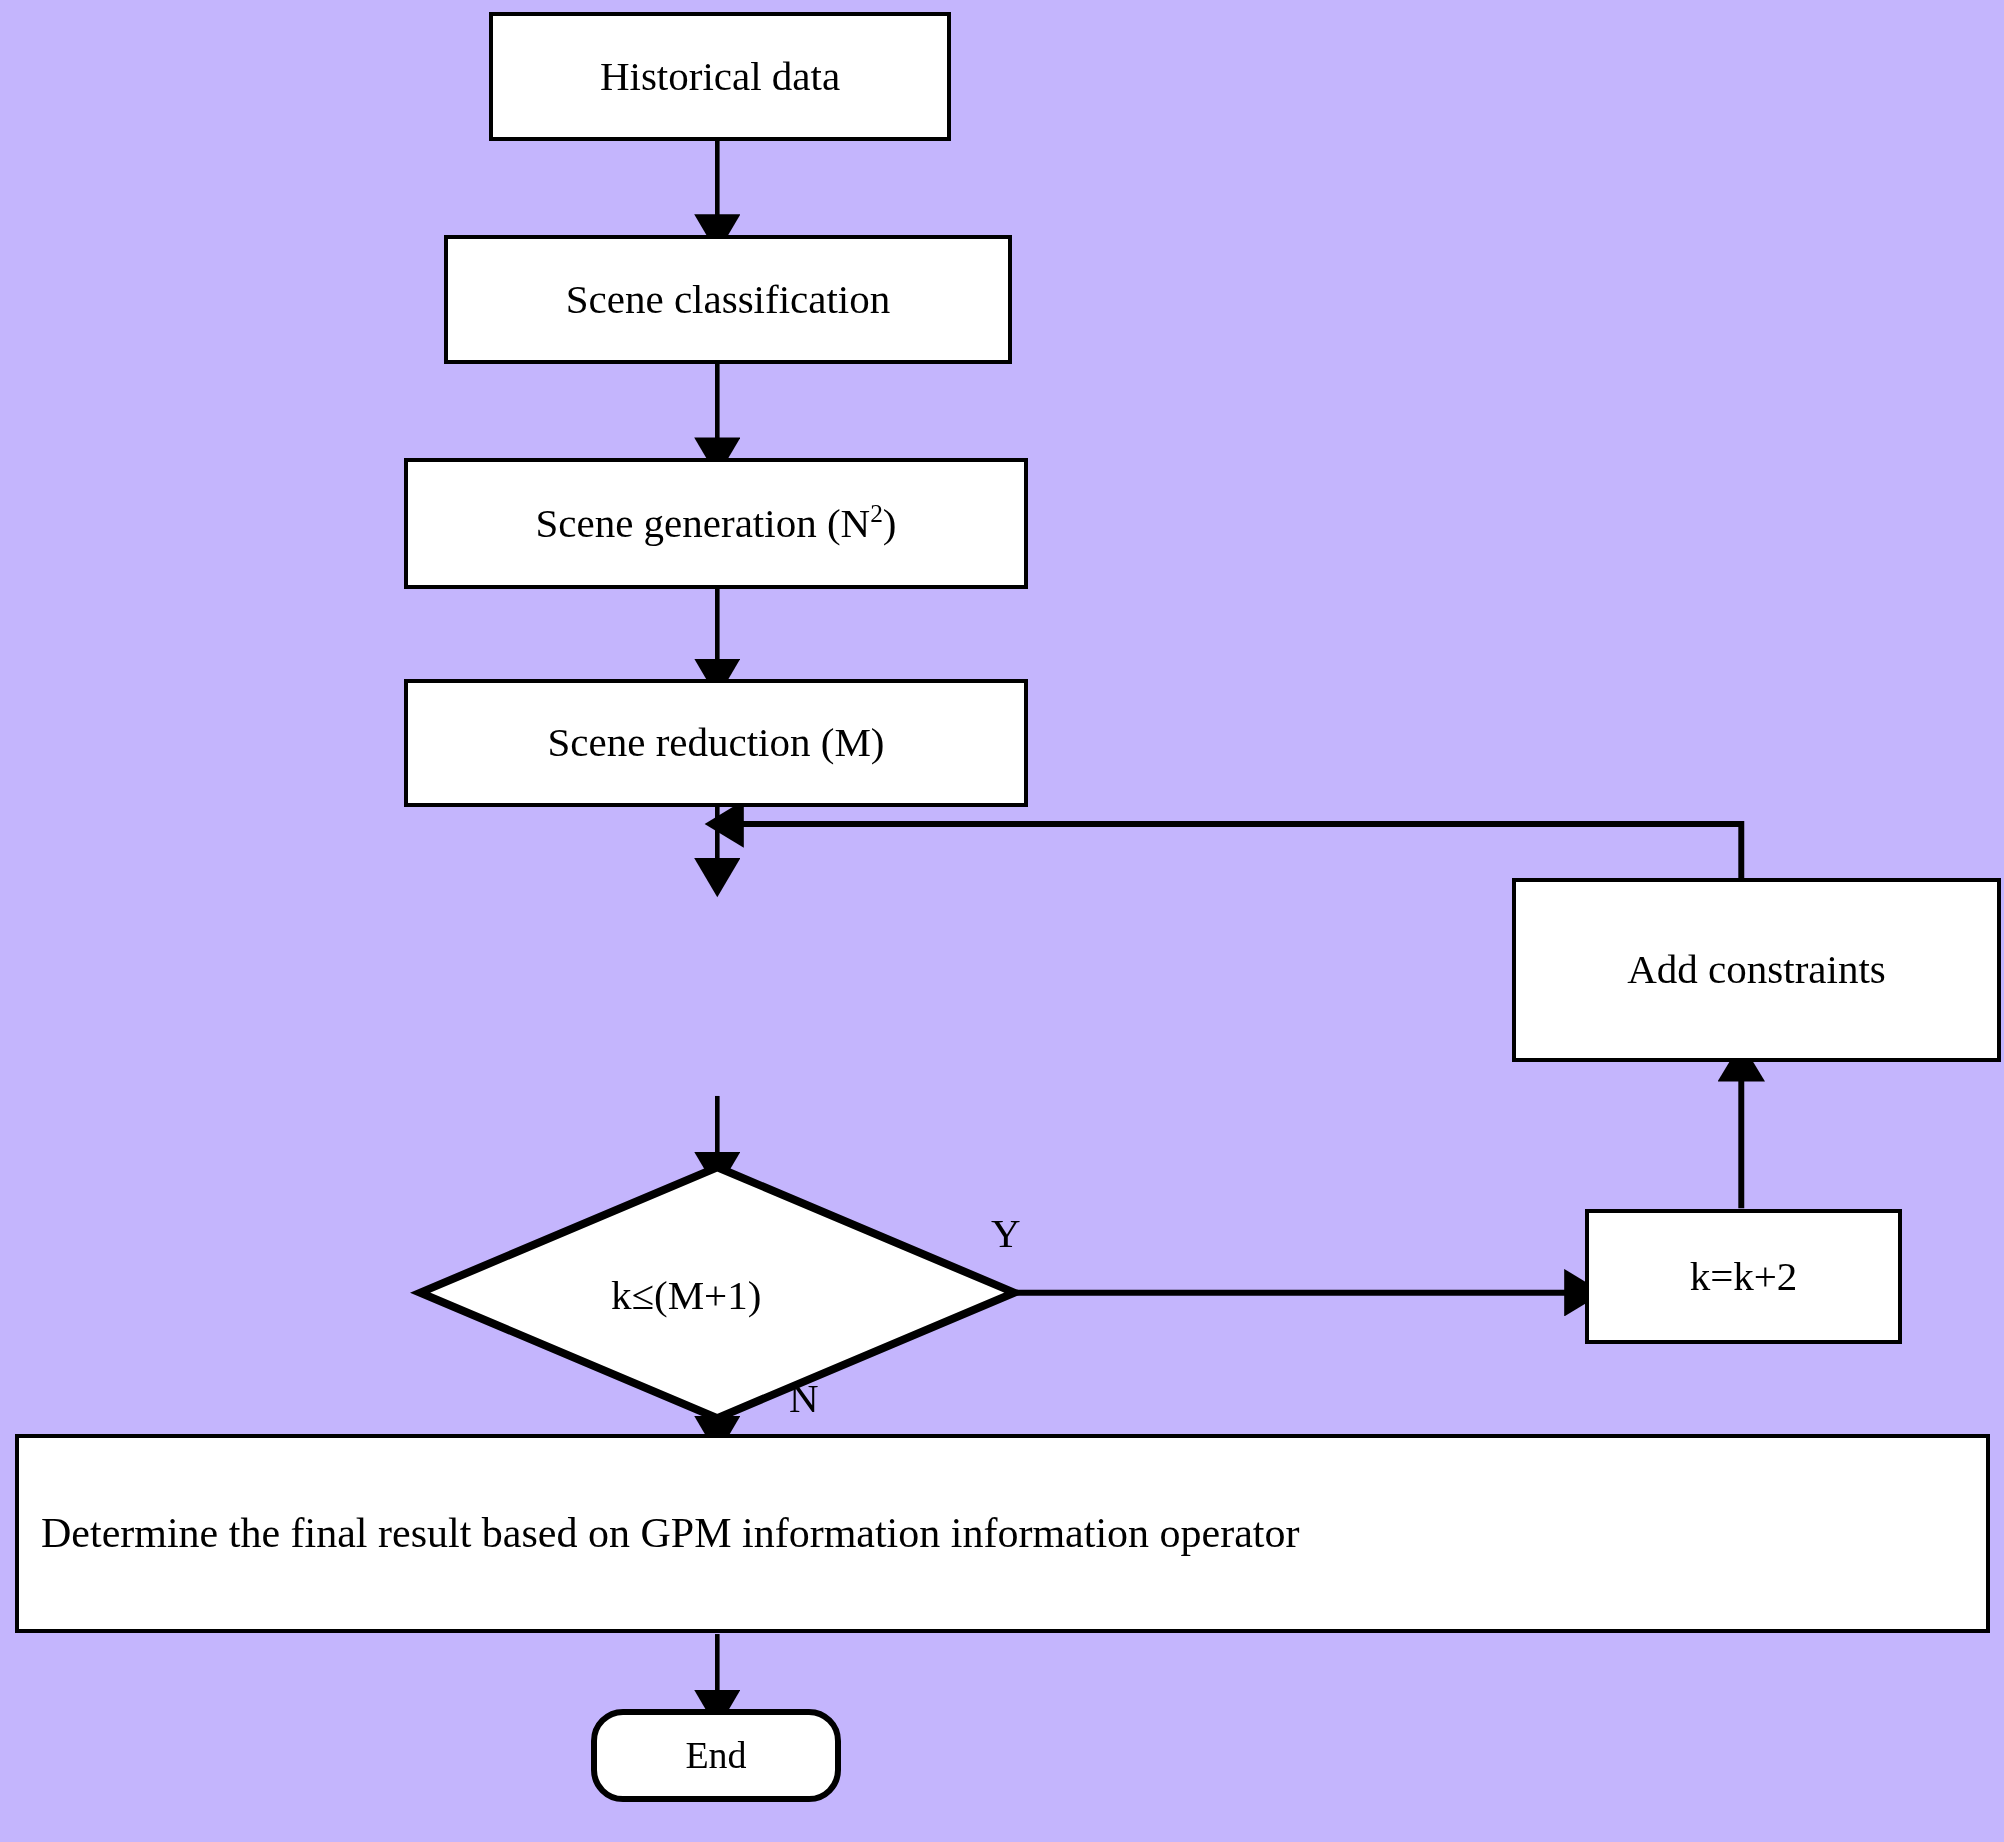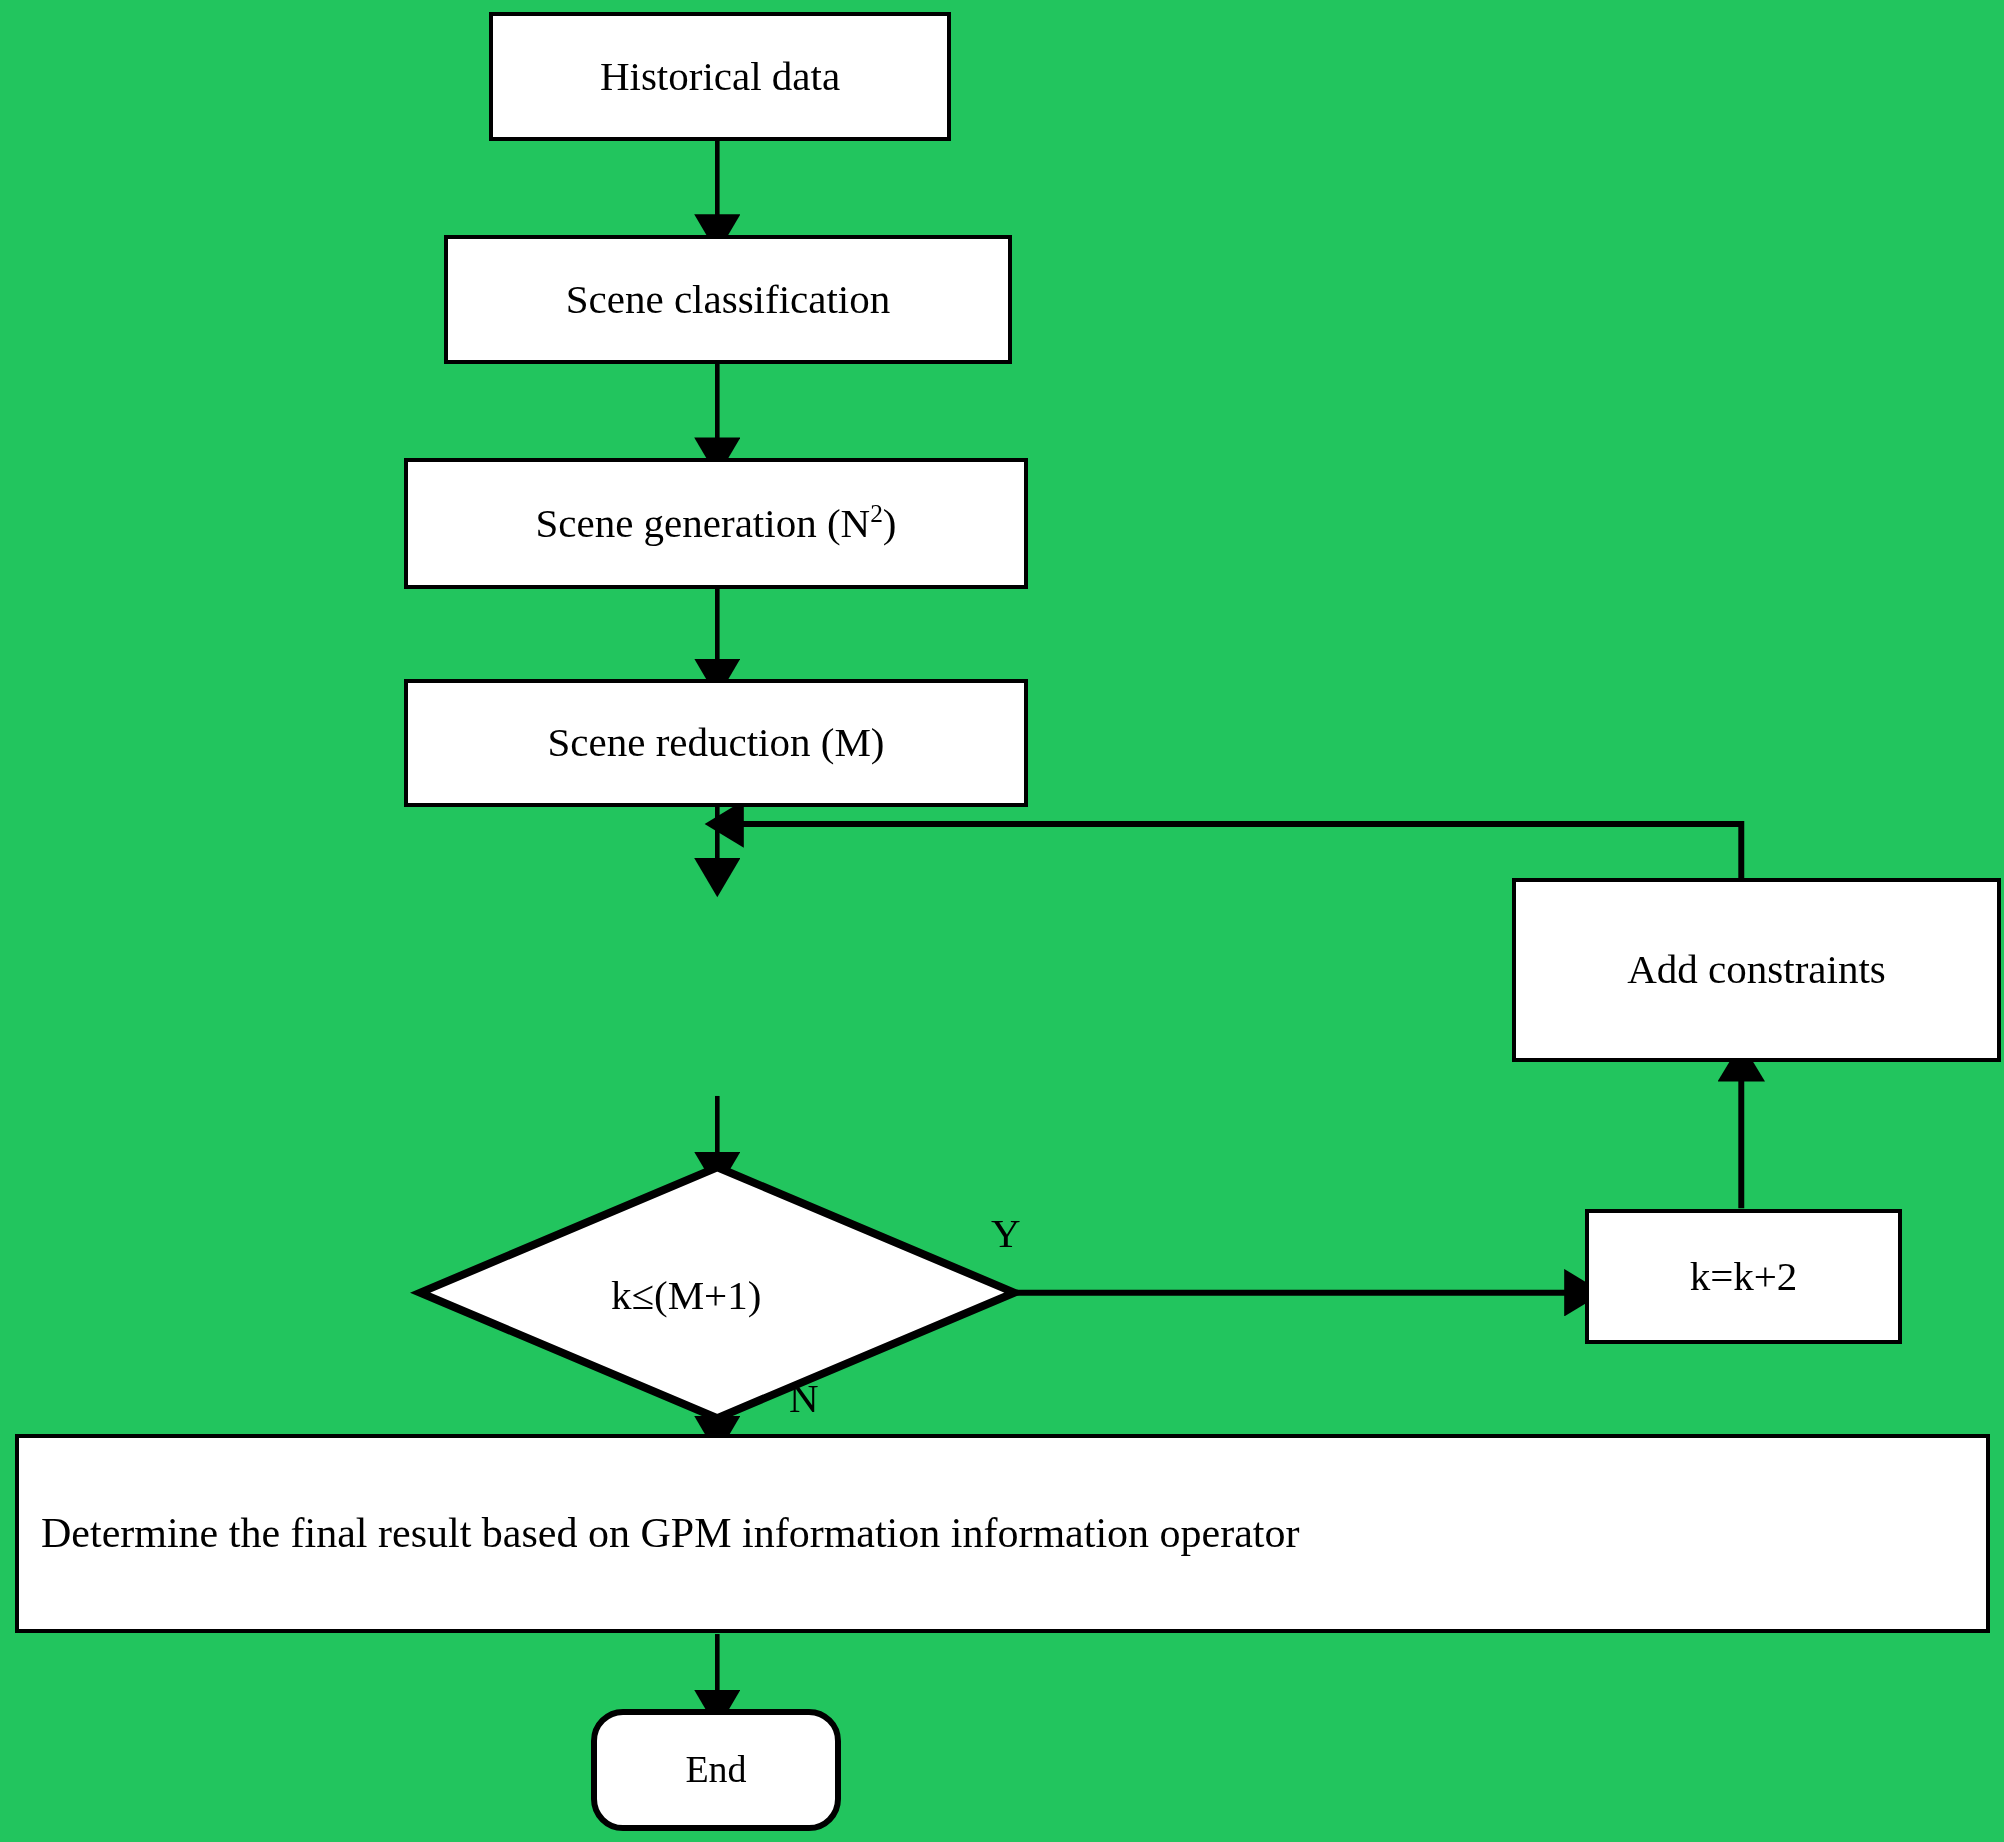--- a/index.html
+++ b/index.html
@@ -9,21 +9,21 @@
     background: #ffffff;
   }
   body {
     font-family: "Liberation Serif", "DejaVu Serif", serif;
     color: #000000;
   }
   #canvas {
     position: relative;
     width: 2005px;
     height: 1842px;
-    background: #22c55e;
+    background: #c4b5fd;
     overflow: hidden;
   }
   #flow-svg {
     position: absolute;
     left: 0;
     top: 0;
     width: 2005px;
     height: 1842px;
   }
   .node {
@@ -140,18 +140,18 @@
   <div class="edge-label" style="left:789px; top:1374px;">N</div>
 
   <div class="node node-center" style="left:1585px; top:1209px; width:317px; height:135px;">
     <span class="node-text">k=k+2</span>
   </div>
 
   <div class="node node-left" style="left:14.5px; top:1434px; width:1975px; height:199px;">
     <span class="node-text big pad">Determine the final result based on GPM information information operator</span>
   </div>
 
-  <div class="node node-center node-end" style="left:591px; top:1709px; width:250px; height:122px;">
+  <div class="node node-center node-end" style="left:591px; top:1709px; width:250px; height:93px;">
     <span class="node-text">End</span>
   </div>
 
 </div>
 
 
 </body></html>

